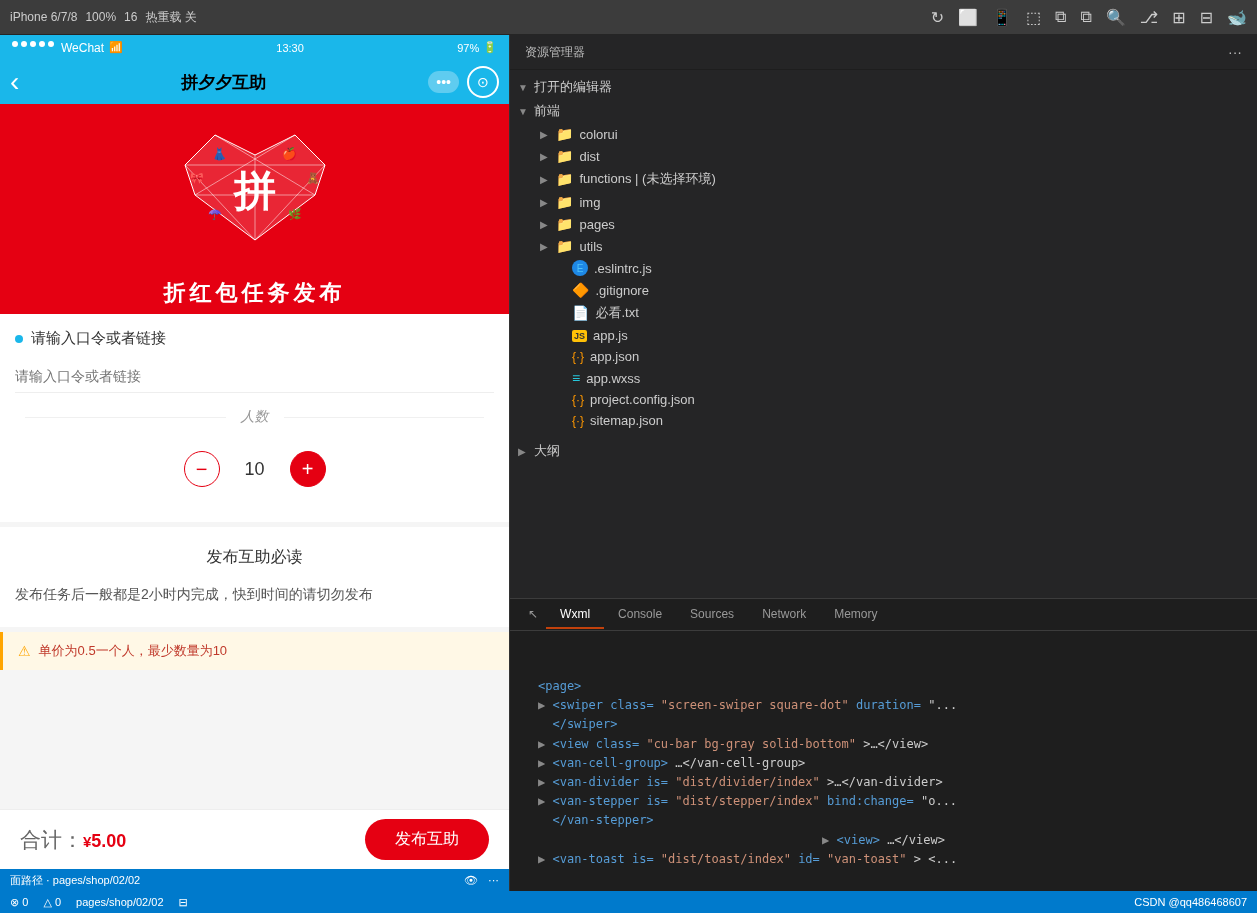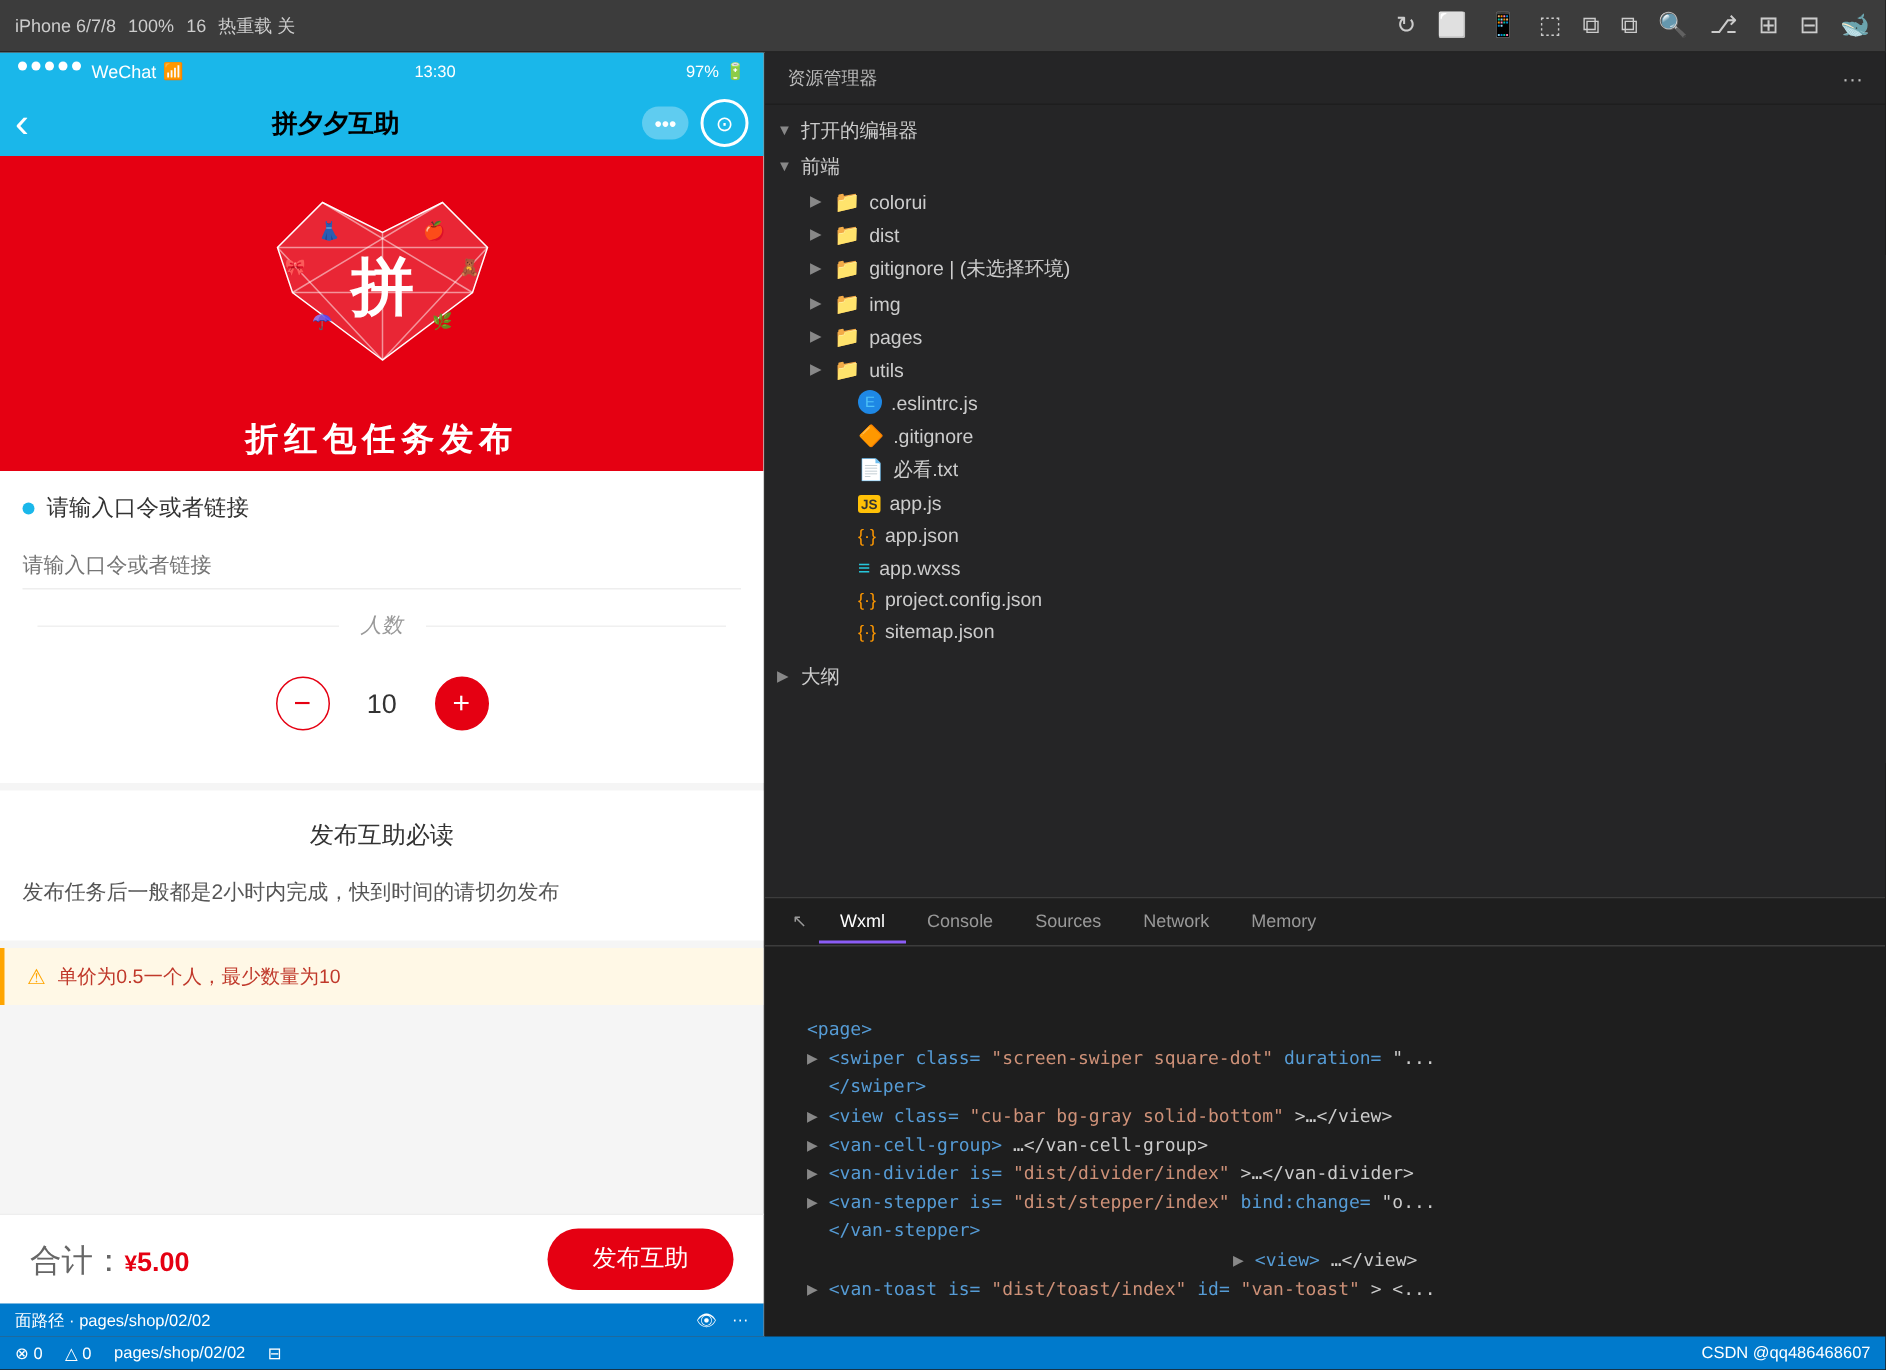--- a/index.html
+++ b/index.html
@@ -414,21 +414,21 @@
     }
     .debug-subtab {
       color: #999;
       font-size: 12px;
       cursor: pointer;
       padding: 6px 14px;
       border-bottom: 2px solid transparent;
     }
     .debug-subtab.active {
       color: #fff;
-      border-bottom: 2px solid #8b5cf6;
+      border-bottom: 2px solid #c2410c;
       background: #1e1e1e;
     }
     .debug-content {
       background: #1e1e1e;
       padding: 6px 28px;
       font-size: 12px;
       color: #d4d4d4;
       font-family: 'Consolas', monospace;
       height: 220px;
       overflow-y: auto;
@@ -647,21 +647,21 @@
 
       <div class="tree-item" style="padding-left:30px;">
         <span class="tree-arrow">▶</span>
         <span class="tree-icon icon-orange">📁</span>
         <span class="tree-label">dist</span>
       </div>
 
       <div class="tree-item" style="padding-left:30px;">
         <span class="tree-arrow">▶</span>
         <span class="tree-icon icon-yellow">📁</span>
-        <span class="tree-label">gitignore | (未选择环境)</span>
+        <span class="tree-label">functions | (未选择环境)</span>
       </div>
 
       <div class="tree-item" style="padding-left:30px;">
         <span class="tree-arrow">▶</span>
         <span class="tree-icon icon-blue">📁</span>
         <span class="tree-label">img</span>
       </div>
 
       <div class="tree-item" style="padding-left:30px;">
         <span class="tree-arrow">▶</span>

